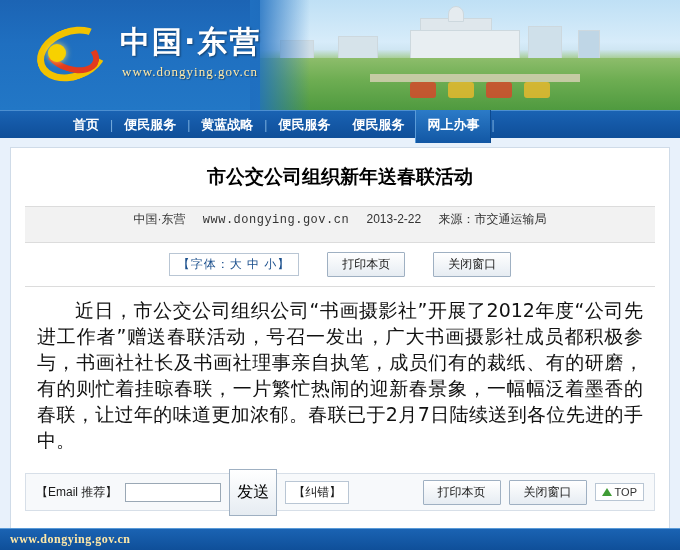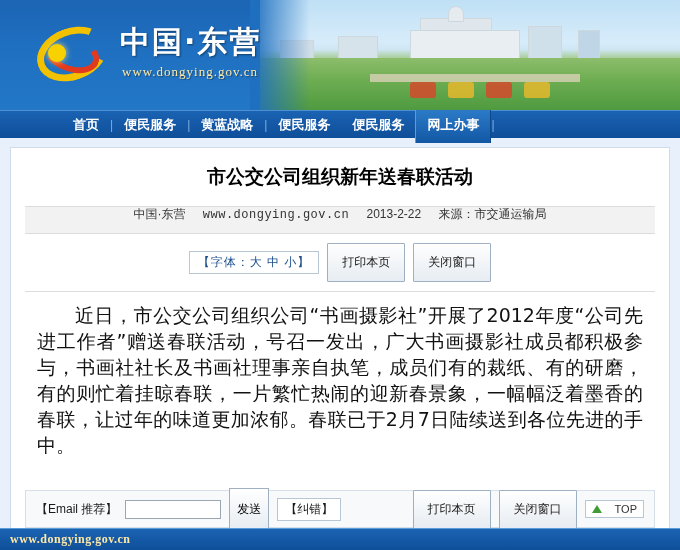--- a/index.html
+++ b/index.html
@@ -134,84 +134,84 @@
     text-align: center;
     font-size: 19px; font-weight: bold; color: #000000;
     padding: 16px 30px 16px;
     font-family: "DejaVu Sans", "Liberation Sans", sans-serif;
   }
   .meta-bar {
     margin: 0 14px;
     background: #f2f2f2;
     border-top: 1px solid #dcdcdc;
     border-bottom: 1px solid #dcdcdc;
-    height: 28px; line-height: 14px;
+    height: 37px; line-height: 24px;
     text-align: center;
     font-size: 12px; color: #333;
   }
   .meta-bar span { margin: 0 7px; }
   .meta-url { font-family: "Liberation Mono", monospace; letter-spacing: .5px; }
 
   .tools-bar {
     margin: 9px 14px 0;
-    display: flex; align-items: center; justify-content: center; gap: 8px;
+    display: flex; align-items: center; justify-content: center; gap: 28px;
   }
   .fontsize-box {
     border: 1px solid #b9c6d4; background: #ffffff;
     font-size: 12px; color: #1b4f8c; padding: 2px 8px;
     letter-spacing: 1px;
   }
   .btn {
     border: 1px solid #9fb0c2;
     background: linear-gradient(to bottom,#ffffff,#e6ecf2);
     font-size: 12px; color: #1a1a1a;
-    padding: 10px 14px; cursor: pointer;
+    padding: 3px 14px; cursor: pointer;
     border-radius: 1px;
   }
   .rule {
     margin: 9px 14px 0; height: 1px; background: #dcdcdc;
   }
 
   .article {
     padding: 10px 26px 6px;
     font-size: 19px; color: #111;
     line-height: 26px;
     text-align: justify;
     font-family: "DejaVu Sans", "Liberation Sans", sans-serif;
   }
   .article p { margin: 0 0 8px; text-indent: 2em; }
 
   
   .action-bar {
-    margin: 18px 14px 14px;
+    margin: 6px 14px 14px;
     border: 1px solid #d7dfe8;
     background: #f7f9fb;
     height: 38px;
     display: flex; align-items: center;
     padding: 0 10px;
     gap: 8px;
   }
   .email-label { font-size: 12px; color: #1a1a1a; white-space: nowrap; }
   .email-input {
     width: 96px; height: 19px;
     border: 1px solid #9aa8b5; background: #fff;
     font-size: 12px; padding: 0 3px;
   }
   .mini-btn {
     border: 1px solid #9fb0c2;
     background: linear-gradient(to bottom,#ffffff,#e6ecf2);
-    font-size: 12px; padding: 12px 7px; cursor: pointer;
+    font-size: 16px; padding: 12px 7px; cursor: pointer;
   }
   .correct-box {
     border: 1px solid #b9c6d4; background: #ffffff;
     font-size: 12px; padding: 2px 7px; color: #1a1a1a;
   }
   .spacer { flex: 1; }
   .top-btn {
-    display: inline-flex; align-items: center; gap: 13px;
+    display: inline-flex; align-items: center; gap: 3px;
     border: 1px solid #b9c6d4; background: #ffffff;
     font-size: 11px; padding: 2px 6px; color: #333; cursor: pointer;
   }
   .top-arrow {
     width: 0; height: 0;
     border-left: 5px solid transparent; border-right: 5px solid transparent;
     border-bottom: 8px solid #3f9c35;
   }
 
   

